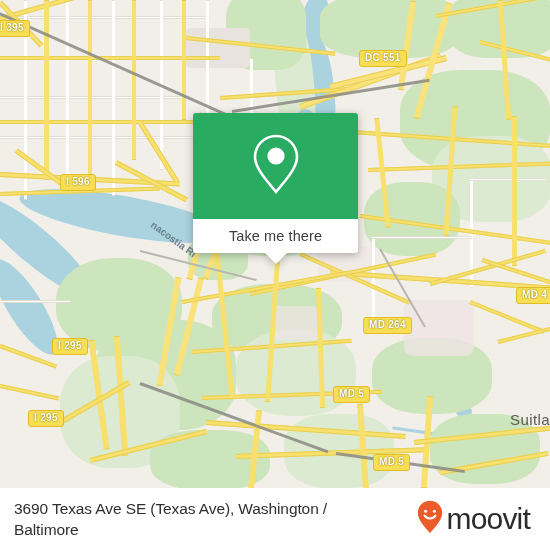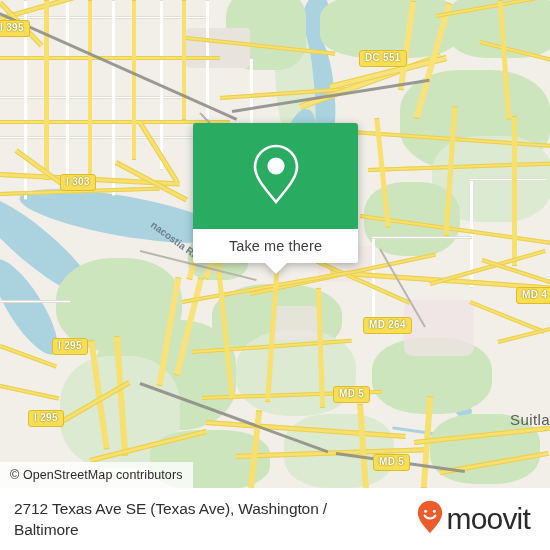--- a/index.html
+++ b/index.html
@@ -100,21 +100,21 @@
     align-items: center;
     background: rgba(255,255,255,.78);
     color: #2b2b2b;
     font-size: 12.5px;
     letter-spacing: .1px;
   }
 
   
   #popup {
     position: absolute;
-    left: 193px; top: 123px;
+    left: 193px; top: 113px;
     width: 165px;
     filter: drop-shadow(0 2px 4px rgba(0,0,0,.28));
   }
   #popup-head {
     height: 106px;
     background: #2aab62;
     border-radius: 3px 3px 0 0;
     display: flex;
     align-items: center;
     justify-content: center;
@@ -300,49 +300,48 @@
     <div class="rail" style="left:140px; top:382px; width:200px; height:3px; transform:rotate(20deg);"></div>
     <div class="rail" style="left:336px; top:452px; width:130px; height:3px; transform:rotate(8deg);"></div>
     <div class="rail2" style="left:380px; top:248px; width:90px; height:2px; transform:rotate(60deg);"></div>
 
     <div class="river-label" style="left:152px; top:218px; transform:rotate(36deg);">nacostia Ri</div>
 
     <div class="place-label" style="left:510px; top:411px;">Suitlan</div>
 
     <div class="shield" style="left:-6px; top:20px;">I 395</div>
     <div class="shield" style="left:359px; top:50px;">DC 551</div>
-    <div class="shield" style="left:60px; top:174px;">I 303</div>
+    <div class="shield" style="left:60px; top:174px;">I 596</div>
     <div class="shield" style="left:52px; top:338px;">I 295</div>
     <div class="shield" style="left:28px; top:410px;">I 295</div>
     <div class="shield" style="left:363px; top:317px;">MD 264</div>
     <div class="shield" style="left:516px; top:287px;">MD 4</div>
     <div class="shield" style="left:333px; top:386px;">MD 5</div>
     <div class="shield" style="left:373px; top:454px;">MD 5</div>
 
-    <div id="attribution">© OpenStreetMap contributors</div>
 
     <div id="popup">
       <div id="popup-head">
         <span>
           <svg width="52" height="66" viewBox="0 0 52 66" fill="none" aria-hidden="true">
             <path d="M26 5 C14.4 5 5 14.4 5 26 C5 38 19 52 26 61 C33 52 47 38 47 26 C47 14.4 37.6 5 26 5 Z" stroke="#ffffff" stroke-width="2.6" fill="none"></path>
             <circle cx="26" cy="25" r="8.6" fill="#ffffff"></circle>
           </svg>
         </span>
       </div>
       <div id="popup-body">
         <span id="popup-label">Take me there</span>
       </div>
       <div id="popup-tail"></div>
     </div>
 
   </div>
 
   <div id="footer">
-    <div id="footer-title">2712 Texas Ave SE (Texas Ave), Washington / Baltimore</div>
+    <div id="footer-title">3690 Texas Ave SE (Texas Ave), Washington / Baltimore</div>
 
     <div id="brand">
       <span>
         <svg width="26" height="34" viewBox="0 0 26 34" aria-hidden="true">
           <path d="M13 0.8 C6.2 0.8 0.8 6.2 0.8 13 C0.8 20.6 9.4 28.6 13 33.2 C16.6 28.6 25.2 20.6 25.2 13 C25.2 6.2 19.8 0.8 13 0.8 Z" fill="#ec5c2b"></path>
           <circle cx="8.6" cy="11.2" r="1.55" fill="#ffffff"></circle>
           <circle cx="17.4" cy="11.2" r="1.55" fill="#ffffff"></circle>
           <path d="M7.6 15.6 C9.6 19.4 16.4 19.4 18.4 15.6" stroke="#ffffff" stroke-width="2.1" fill="none" stroke-linecap="round"></path>
         </svg>
       </span>

